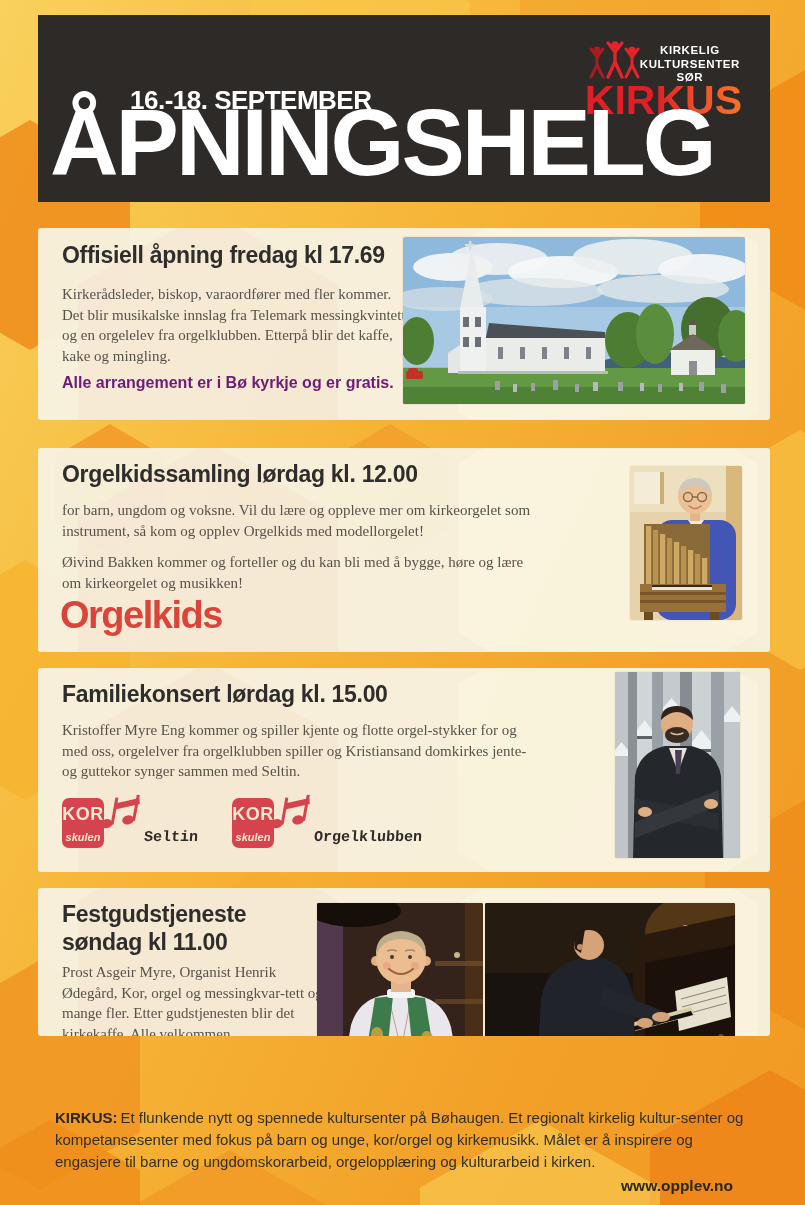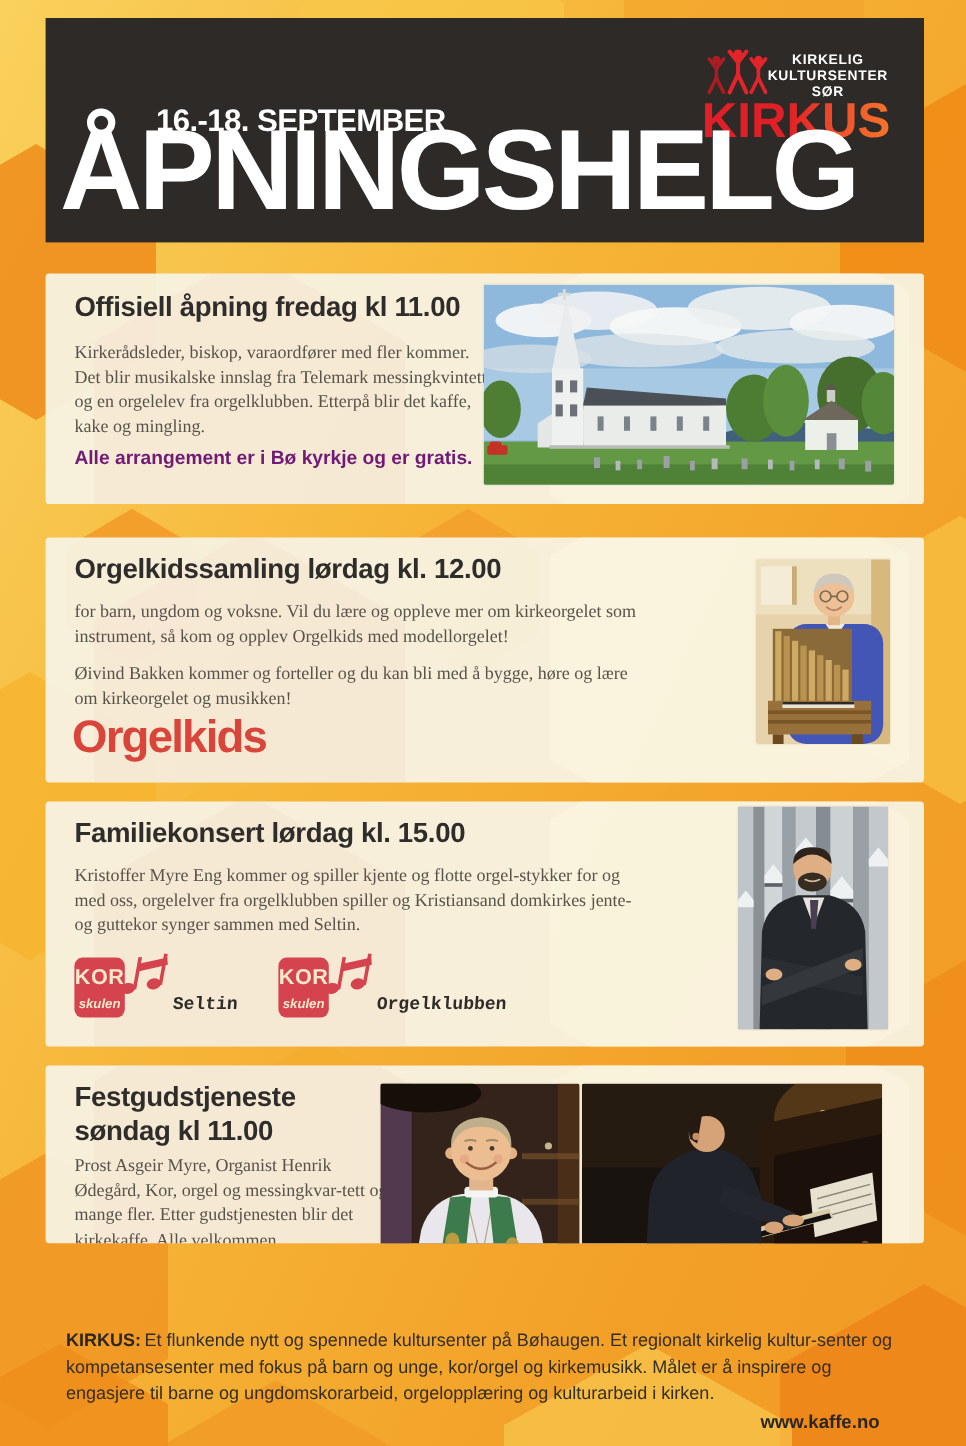--- a/index.html
+++ b/index.html
@@ -155,21 +155,21 @@
       <div>KIRKELIG</div>
       <div>KULTURSENTER</div>
       <div>SØR</div>
     </div>
     <div class="brand">KIRKUS</div>
     <div class="date">16.-18. SEPTEMBER</div>
     <h1 class="title">ÅPNINGSHELG</h1>
   </header>
 
   <section class="card c1">
-    <h2>Offisiell åpning fredag kl 11.00</h2>
+    <h2>Offisiell åpning fredag kl 17.69</h2>
     <p class="body">Kirkerådsleder, biskop, varaordfører med fler kommer. Det blir musikalske innslag fra Telemark messingkvintett og en orgelelev fra orgelklubben. Etterpå blir det kaffe, kake og mingling.</p>
     <p class="note">Alle arrangement er i Bø kyrkje og er gratis.</p>
     <div class="photo ph-church">
       <svg width="342" height="167" viewBox="0 0 342 167" preserveAspectRatio="none">
         <rect width="342" height="167" fill="#8fb9dc"></rect>
         <rect y="70" width="342" height="60" fill="#b9d3e8" opacity=".6"></rect>
         <ellipse cx="50" cy="30" rx="40" ry="14" fill="#f5f6f5" opacity=".95"></ellipse>
         <ellipse cx="95" cy="22" rx="50" ry="16" fill="#eef1f2" opacity=".9"></ellipse>
         <ellipse cx="160" cy="35" rx="55" ry="16" fill="#f7f8f7" opacity=".95"></ellipse>
         <ellipse cx="230" cy="20" rx="60" ry="18" fill="#eceff0" opacity=".9"></ellipse>
@@ -404,16 +404,16 @@
         <circle cx="95" cy="44" r="3" fill="#c08f66"></circle>
         <polygon points="118,84 178,108 174,122 114,102" fill="#23272d"></polygon>
         <ellipse cx="176" cy="114" rx="9" ry="5" fill="#d6a278"></ellipse>
         <ellipse cx="160" cy="120" rx="8" ry="5" fill="#d6a278"></ellipse>
       </svg>
     </div>
   </section>
 
   <footer class="footer">
     <p><strong>KIRKUS:</strong><span>Et flunkende nytt og spennede kultursenter på Bøhaugen. Et regionalt kirkelig kultur-senter og kompetansesenter med fokus på barn og unge, kor/orgel og kirkemusikk. Målet er å inspirere og engasjere til barne og ungdomskorarbeid, orgelopplæring og kulturarbeid i kirken.</span></p>
-    <div class="website">www.kaffe.no</div>
+    <div class="website">www.opplev.no</div>
   </footer>
 
 </div>
 
 </body></html>

